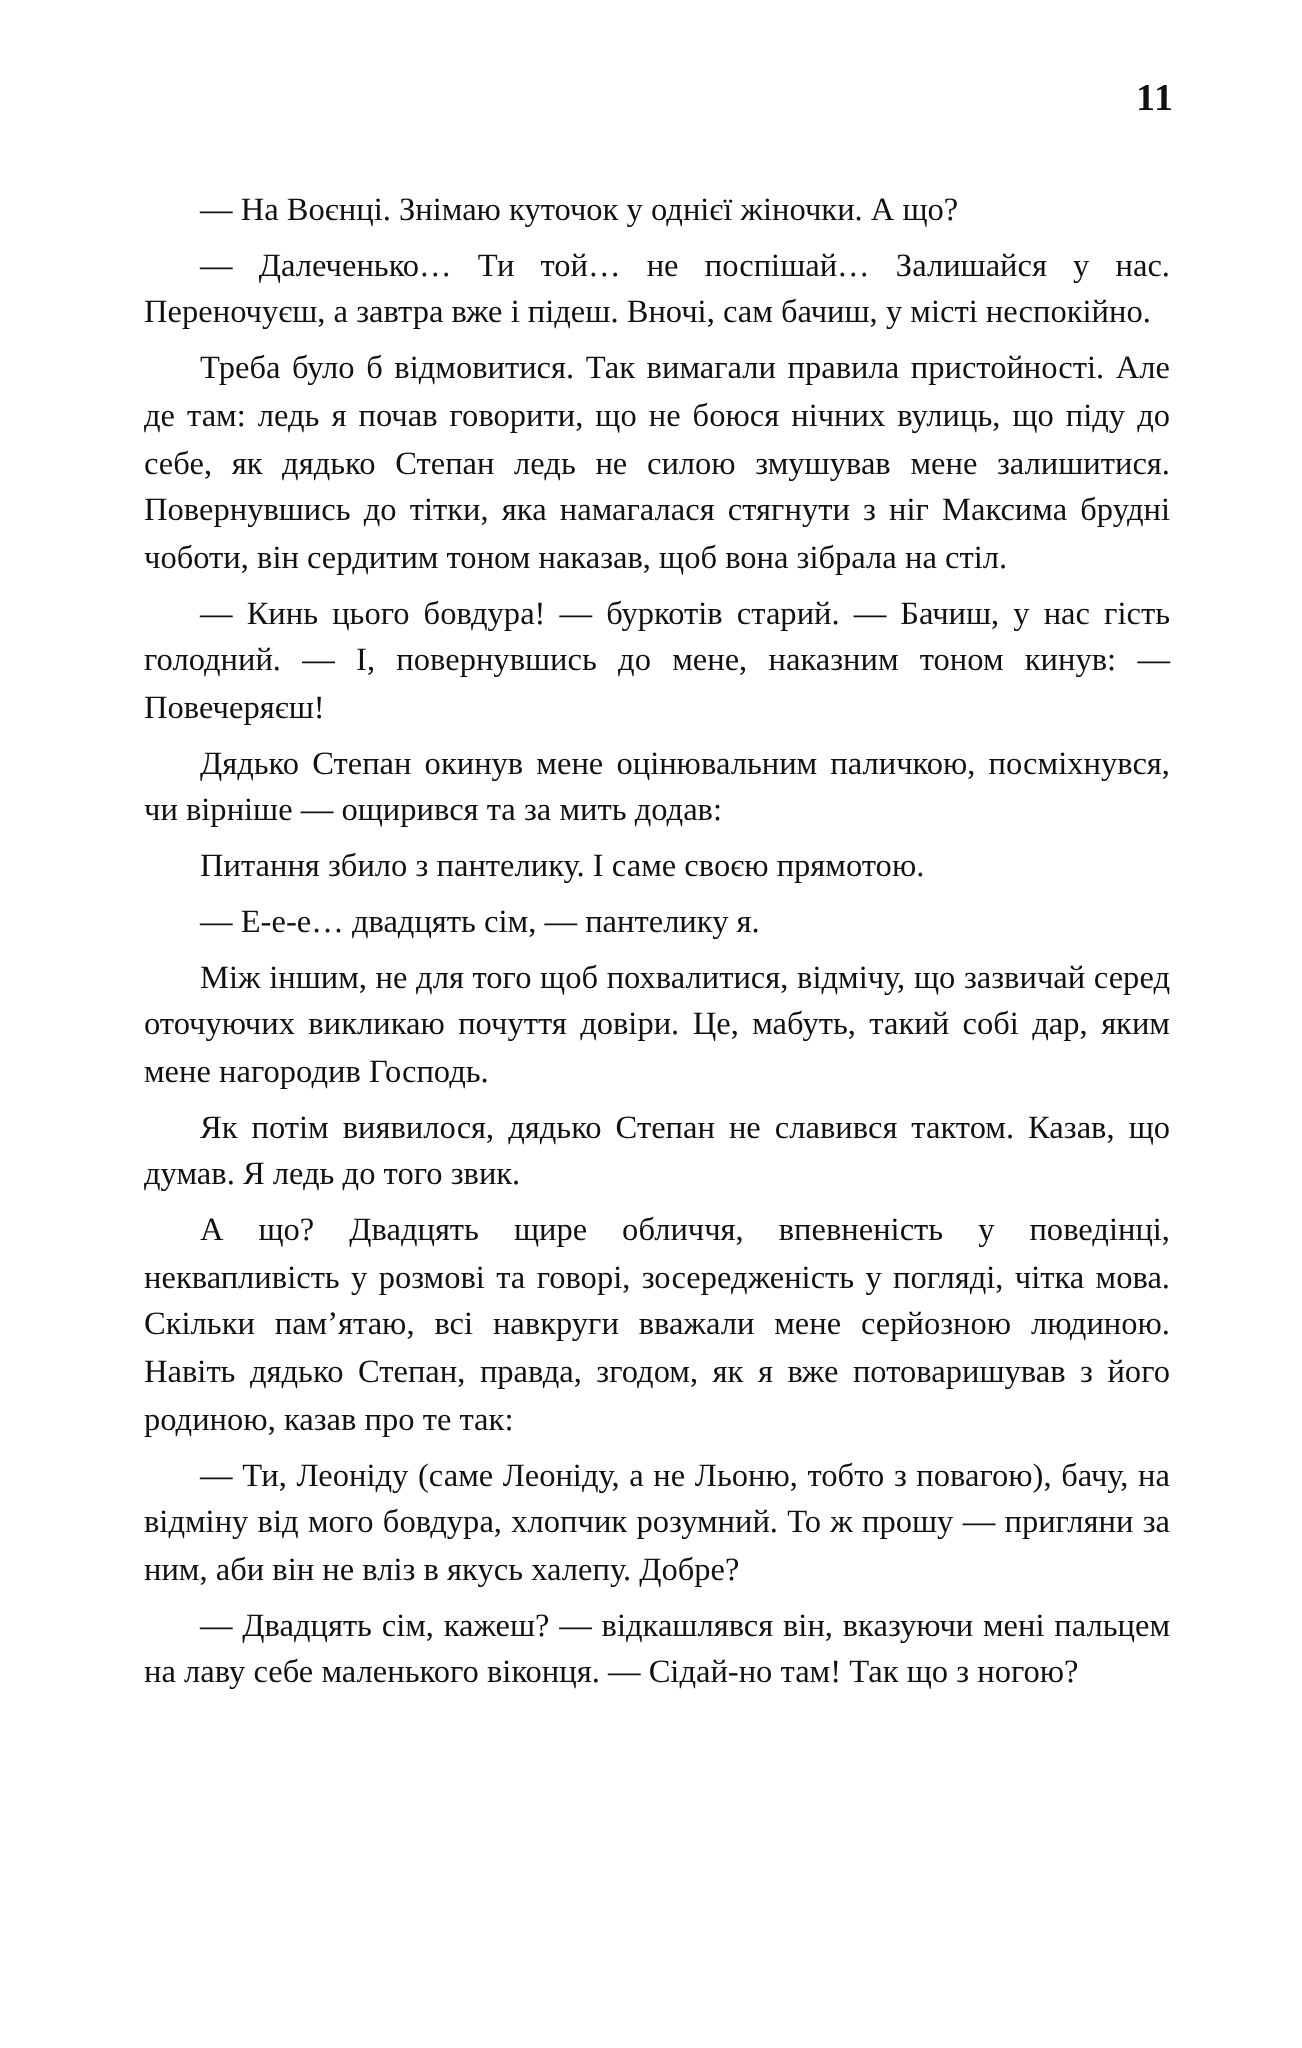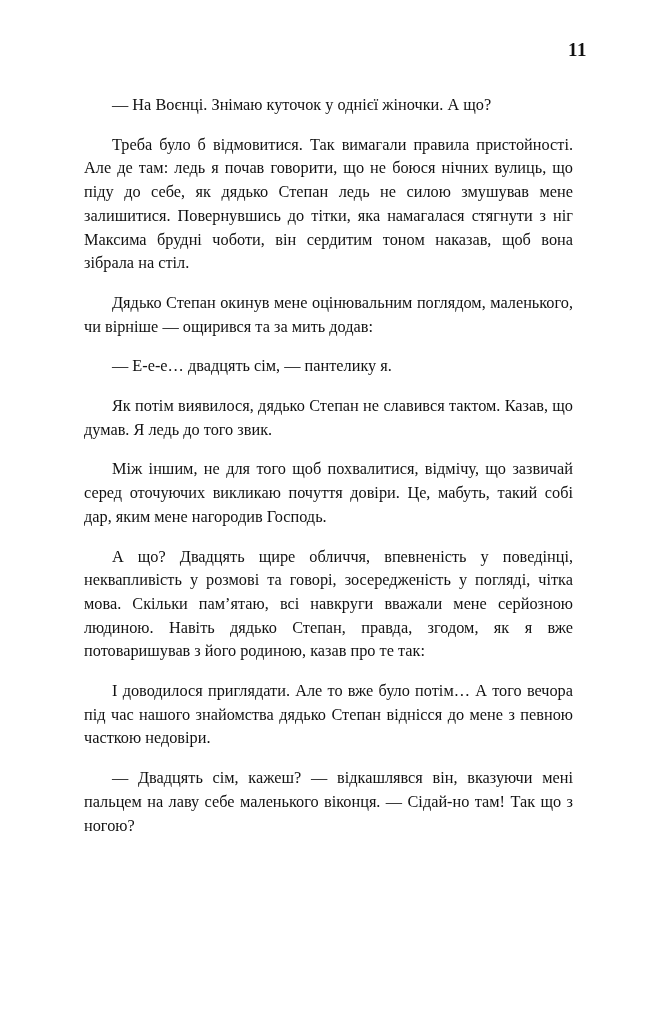--- a/index.html
+++ b/index.html
@@ -31,37 +31,40 @@
     line-height: 1;
   }
   .body-text {
     font-size: 16.3px;
     line-height: 1.455;
     text-align: justify;
     text-justify: inter-word;
     hyphens: manual;
   }
   .body-text p {
-    margin: 16px;
+    margin: 4px;
     text-indent: 28px;
   }
   
   .body-text p:last-child {
     text-align: justify;
   }
 </style>
 </head>
 <body>
 
 <div class="page">
   <div class="page-number">11</div>
   <div class="body-text">
     <p>— На Воєнці. Знімаю куточок у однієї жіночки. А що?</p>
+    <p>— Далеченько… Ти той… не поспішай… Залишайся у нас. Переночуєш, а завтра вже і підеш. Вночі, сам бачиш, у місті неспокійно.</p>
     <p>Треба було б відмовитися. Так вимагали правила пристойності. Але де там: ледь я почав говорити, що не боюся нічних вулиць, що піду до себе, як дядько Степан ледь не силою змушував мене залишитися. Повернувшись до тітки, яка намагалася стягнути з ніг Максима брудні чоботи, він сердитим тоном наказав, щоб вона зібрала на стіл.</p>
-    <p>Дядько Степан окинув мене оцінювальним поглядом, маленького, чи вірніше — ощирився та за мить додав:</p>
+    <p>— Кинь цього бовдура! — буркотів старий. — Бачиш, у нас гість голодний. — І, повернувшись до мене, наказним тоном кинув: — Повечеряєш!</p>
+    <p>Дядько Степан окинув мене оцінювальним паличкою, посміхнувся, чи вірніше — ощирився та за мить додав:</p>
+    <p>Питання збило з пантелику. І саме своєю прямотою.</p>
     <p>— Е-е-е… двадцять сім, — пантелику я.</p>
+    <p>Між іншим, не для того щоб похвалитися, відмічу, що зазвичай серед оточуючих викликаю почуття довіри. Це, мабуть, такий собі дар, яким мене нагородив Господь.</p>
     <p>Як потім виявилося, дядько Степан не славився тактом. Казав, що думав. Я ледь до того звик.</p>
-    <p>Між іншим, не для того щоб похвалитися, відмічу, що зазвичай серед оточуючих викликаю почуття довіри. Це, мабуть, такий собі дар, яким мене нагородив Господь.</p>
     <p>А що? Двадцять щире обличчя, впевненість у поведінці, неквапливість у розмові та говорі, зосередженість у погляді, чітка мова. Скільки пам’ятаю, всі навкруги вважали мене серйозною людиною. Навіть дядько Степан, правда, згодом, як я вже потоваришував з його родиною, казав про те так:</p>
-    <p>І доводилося приглядати. Але то вже було потім… А того вечора під час нашого знайомства дядько Степан віднісся до мене з певною часткою недовіри.</p>
+    <p>— Ти, Леоніду (саме Леоніду, а не Льоню, тобто з повагою), бачу, на відміну від мого бовдура, хлопчик розумний. То ж прошу — пригляни за ним, аби він не вліз в якусь халепу. Добре?</p>
     <p>— Двадцять сім, кажеш? — відкашлявся він, вказуючи мені пальцем на лаву себе маленького віконця. — Сідай-но там! Так що з ногою?</p>
   </div>
 </div>
 
 </body></html>

